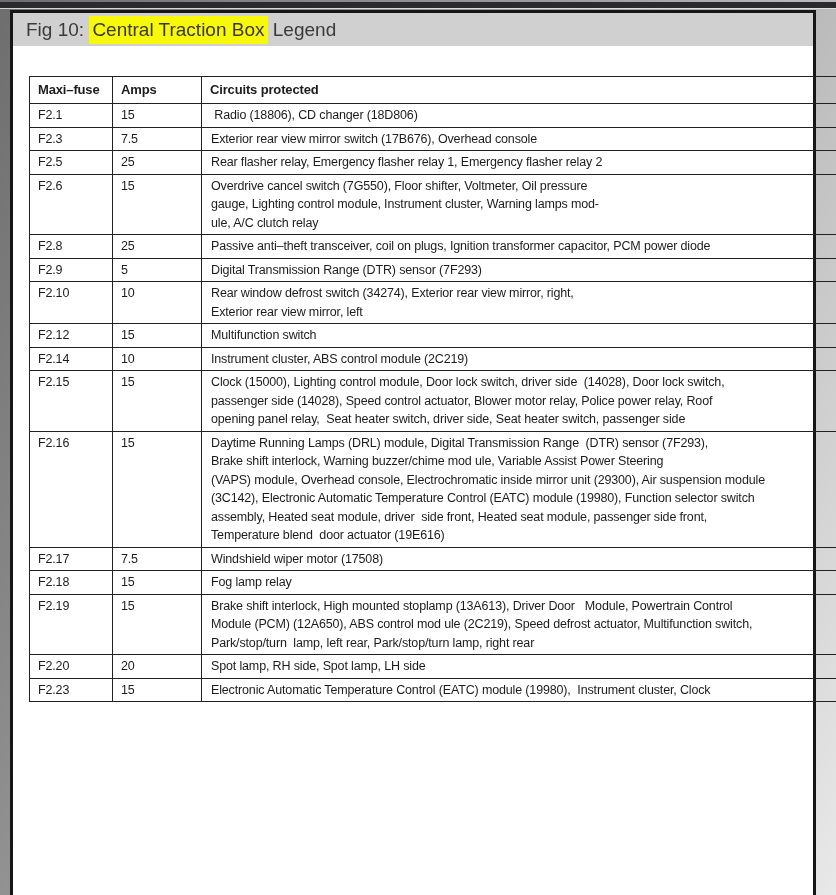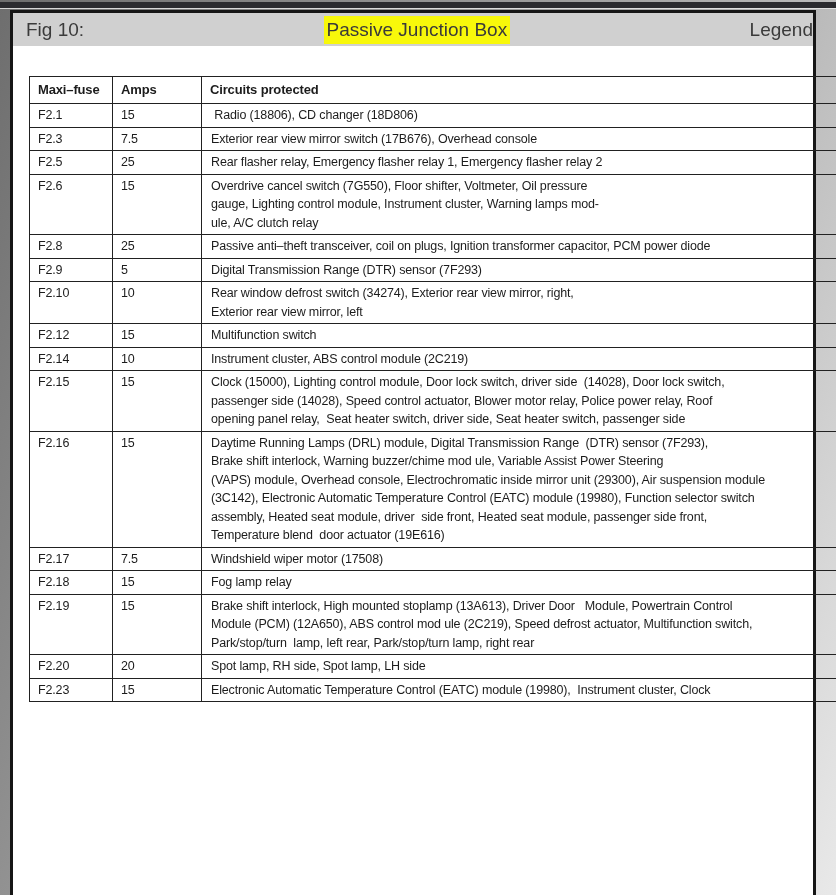--- a/index.html
+++ b/index.html
@@ -27,21 +27,20 @@
     border: 3px solid #161616;
   }
   .titlebar {
     height: 33px;
     background: #d0d0d0;
     display: flex;
     align-items: center;
     padding-left: 13px;
     font-size: 19px;
     color: #3a3a3a;
-    justify-content: space-between;
   }
   .titlebar span { white-space: pre; }
   .hl {
     background: #f8f80a;
     padding: 3px 3px;
   }
   .doc {
     margin: 30px 0 0 16px;
   }
   table.fuse-table {
@@ -76,21 +75,21 @@
   }
 </style>
 </head>
 <body>
 
 <div class="top-bar"></div>
 
 <div class="page">
   <div class="titlebar">
     <span>Fig 10: </span>
-      <span class="hl">Passive Junction Box</span>
+      <span class="hl">Central Traction Box</span>
       <span> Legend</span>
   </div>
 
   <div class="doc">
     <table class="fuse-table">
       <colgroup>
         <col class="c-fuse">
           <col class="c-amps">
           <col class="c-circuits">
       </colgroup>

